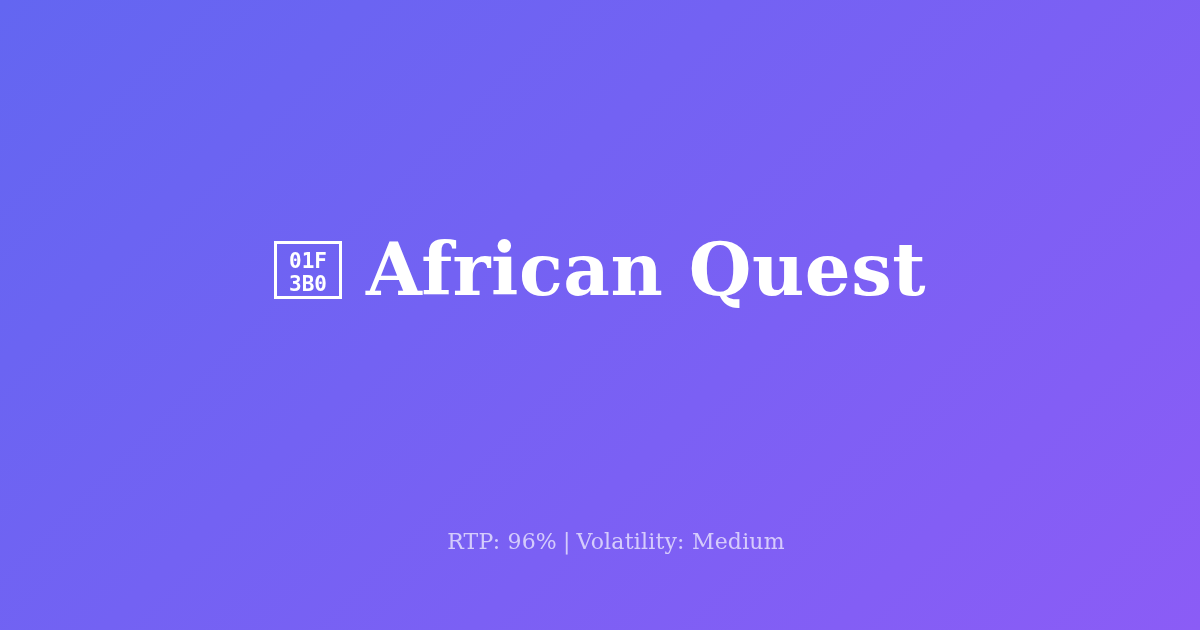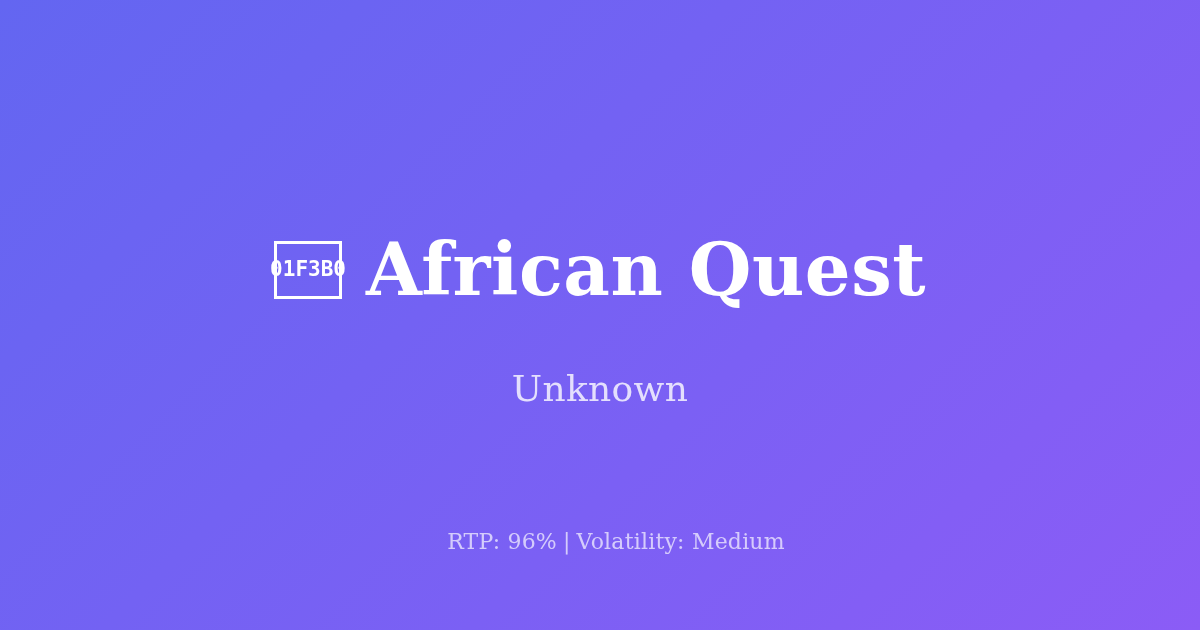--- a/index.html
+++ b/index.html
@@ -37,23 +37,23 @@
     display: flex;
     align-items: center;
     justify-content: center;
     gap: 24px;
     padding: 0 40px;
     box-sizing: border-box;
   }
 
   #game-icon {
     display: inline-flex;
-    flex-direction: row;
+    flex-direction: column;
     align-items: center;
-    justify-content: center;
+    justify-content: flex-end;
     width: 68px;
     height: 58px;
     box-sizing: border-box;
     border: 3px solid #ffffff;
     color: #ffffff;
     font-family: "DejaVu Sans Mono", "Liberation Mono", monospace;
     font-size: 21px;
     font-weight: 700;
     line-height: 23px;
     letter-spacing: 0px;
@@ -125,19 +125,18 @@
 
     <span id="game-icon">
       <span class="cp-row">01F</span>
       <span class="cp-row">3B0</span>
     </span>
 
     <h1 id="game-title">African Quest</h1>
 
   </div>
 
-  <p id="game-provider">Unknown</p>
 
   <p id="game-stats">
     <span>RTP: 96%</span><span class="stat-sep">|</span><span>Volatility: Medium</span>
   </p>
 
 </div>
 
 </body></html>

